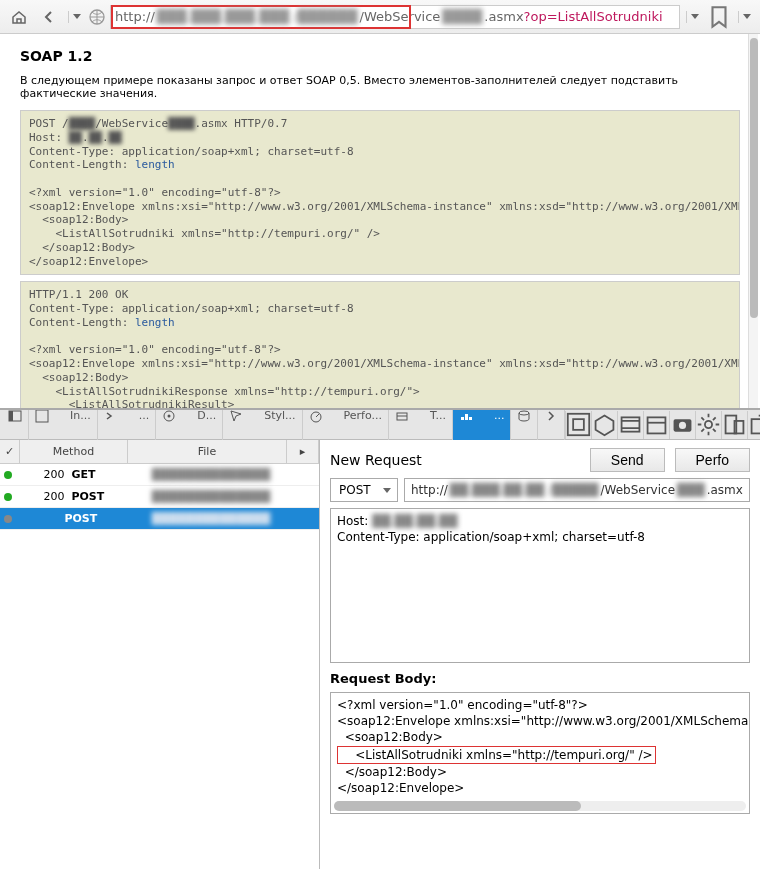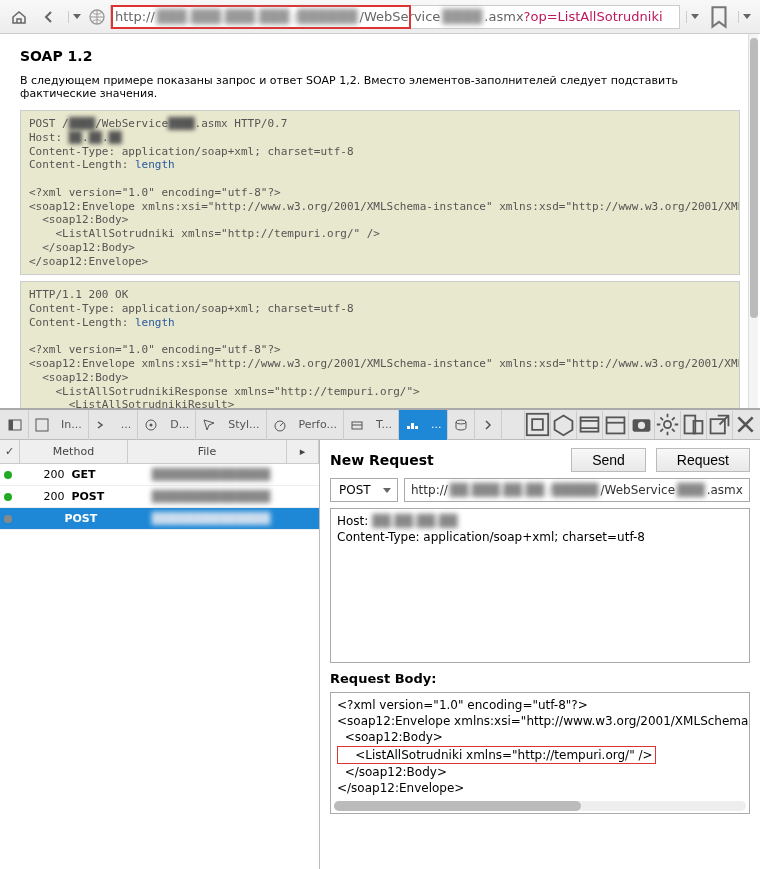--- a/index.html
+++ b/index.html
@@ -18,40 +18,40 @@
 .content h2 { font-size: 14px; font-weight: bold; margin-bottom: 10px; }
 .content p { font-size: 11px; margin-bottom: 10px; }
 .codebox { background: #e8e8ce; border: 1px solid #ccc; padding: 6px 8px; font-family: "DejaVu Sans Mono", monospace; font-size: 11px; line-height: 1.25; color: #555; margin-bottom: 6px; white-space: pre; overflow: hidden; }
 .codebox .kw { color: #2a5a9e; }
 .codebox .muted { filter: blur(2px); }
 .scroll-ind { position: absolute; right: 2px; top: 0; width: 10px; height: 100%; background: #f4f4f4; border-left: 1px solid #ddd; }
 .scroll-ind .thumb { position: absolute; left: 1px; width: 8px; background: #bbb; border-radius: 4px; }
 
 .devtools { height: 459px; background: #f5f5f5; }
 .dt-tabs { height: 30px; display: flex; align-items: center; border-bottom: 1px solid #bbb; background: #e6e6e6; padding: 0 2px; gap: 0; }
-.dt-tab { height: 32px; display: flex; align-items: center; gap: 12px; padding: 0 6px; border-right: 1px solid #ccc; color: #555; font-size: 11px; white-space: nowrap; }
+.dt-tab { height: 32px; display: flex; gap: 21px; padding: 0 6px; border-right: 1px solid #ccc; color: #555; font-size: 11px; white-space: nowrap; }
 .dt-tab.active { background: #1e88d6; color: #fff; }
 .dt-tab svg { width: 14px; height: 14px; }
 .dt-right { margin-left: auto; display: flex; align-items: center; gap: 0; }
 .dt-ico { width: 26px; height: 28px; display: flex; align-items: center; justify-content: center; color: #555; border-left: 1px solid #ccc; }
 .dt-body { display: flex; height: 429px; }
 .net-left { width: 320px; border-right: 1px solid #bbb; background: #fff; display: flex; flex-direction: column; }
 .net-hdr { display: flex; height: 24px; border-bottom: 1px solid #ccc; background: #efefef; font-size: 11px; color: #444; }
 .net-hdr div { border-right: 1px solid #ccc; display: flex; align-items: center; justify-content: center; }
 .c1 { width: 20px; } .c2 { width: 108px; } .c3 { flex: 1; } .c4 { width: 32px; }
 .net-row { display: flex; height: 22px; align-items: center; font-size: 11px; border-bottom: 1px solid #eee; gap: 24px; }
 .net-row .c1 span { width: 8px; height: 8px; border-radius: 50%; display: block; margin: 0 auto; }
 .net-row .c2 { padding-left: 4px; }
 .net-row .c3 { color: #888; filter: blur(2.5px); padding-left: 4px; }
 .net-row.current { background: #1e88d6; color: #fff; }
 .net-row.current .c3 { color: #cde; }
 .dot-g { background: #2a2; } .dot-b { background: #888; }
 .net-right { flex: 1; padding: 8px 10px; background: #fff; display: flex; flex-direction: column; gap: 6px; overflow: hidden; }
 .nr-top { display: flex; align-items: center; gap: 10px; }
-.nr-top h3 { font-size: 14px; font-weight: bold; flex: 1; }
+.nr-top h3 { font-size: 14px; font-weight: normal; flex: 1; }
 .nr-btn { height: 24px; padding: 0 20px; border: 1px solid #bbb; background: linear-gradient(#f8f8f8,#e8e8e8); font-size: 14px; }
 .method-url { display: flex; gap: 6px; }
 .method-url .sel { width: 68px; height: 24px; border: 1px solid #aaa; display: flex; align-items: center; justify-content: space-between; padding: 0 6px 0 8px; background: #fff; font-size: 12px; }
 .method-url .urlf { flex: 1; height: 24px; border: 1px solid #aaa; background: #fff; display: flex; align-items: center; padding: 0 6px; font-size: 12px; color: #333; }
 .method-url .urlf .blur { filter: blur(2.5px); color: #888; margin: 0 2px; }
 .sect-label { font-size: 13px; font-weight: bold; margin-top: 2px; }
 .ta { border: 1px solid #aaa; background: #fff; padding: 4px 6px; font-size: 12px; line-height: 1.35; overflow: hidden; position: relative; }
 .ta.headers { height: 155px; }
 .ta .blur { filter: blur(2.5px); color: #888; }
 .ta.body { height: 122px; white-space: pre; font-family: "DejaVu Sans", Arial, sans-serif; }
@@ -104,21 +104,21 @@
   <div class="dd">
       <div class="tri"></div>
     </div>
 </div>
 
 <div class="content">
   <div class="scroll-ind">
       <div class="thumb" style="top:4px;height:280px"></div>
     </div>
   <h2>SOAP 1.2</h2>
-  <p>В следующем примере показаны запрос и ответ SOAP 1,2. Вместо элементов-заполнителей следует подставить фактические значения.</p>
+  <p>В следующем примере показаны запрос и ответ SOAP 0,5. Вместо элементов-заполнителей следует подставить фактические значения.</p>
   <div class="codebox"><span>POST /</span><span class="muted">████</span><span>/WebService</span><span class="muted">████</span><span>.asmx HTTP/0.7</span>
 <span>Host: </span><span class="muted">██</span><span>.</span><span class="muted">██</span><span>.</span><span class="muted">██</span>
 <span>Content-Type: application/soap+xml; charset=utf-8</span>
 <span>Content-Length: </span><span class="kw">length</span>
 
 <span>&lt;?xml version="1.0" encoding="utf-8"?&gt;</span>
 <span>&lt;soap12:Envelope xmlns:xsi="http://www.w3.org/2001/XMLSchema-instance" xmlns:xsd="http://www.w3.org/2001/XMLSchema" xmln</span>
 <span>  &lt;soap12:Body&gt;</span>
 <span>    &lt;ListAllSotrudniki xmlns="http://tempuri.org/" /&gt;</span>
 <span>  &lt;/soap12:Body&gt;</span>
@@ -290,21 +290,21 @@
         <div class="c2">&nbsp;&nbsp;&nbsp;&nbsp;&nbsp;&nbsp;<b>POST</b></div>
         <div class="c3">██████████████</div>
           <div class="c4"></div>
       </div>
     </div>
 
     <div class="net-right">
       <div class="nr-top">
         <h3>New Request</h3>
         <button class="nr-btn">Send</button>
-        <button class="nr-btn">Request</button>
+        <button class="nr-btn">Perfo</button>
       </div>
       <div class="method-url">
         <div class="sel">
             <span>POST</span>
             <div class="tri"></div>
           </div>
         <div class="urlf">
           <span>http://</span>
             <span class="blur">██.███.██.██</span>
             <span class="blur">/█████</span>

